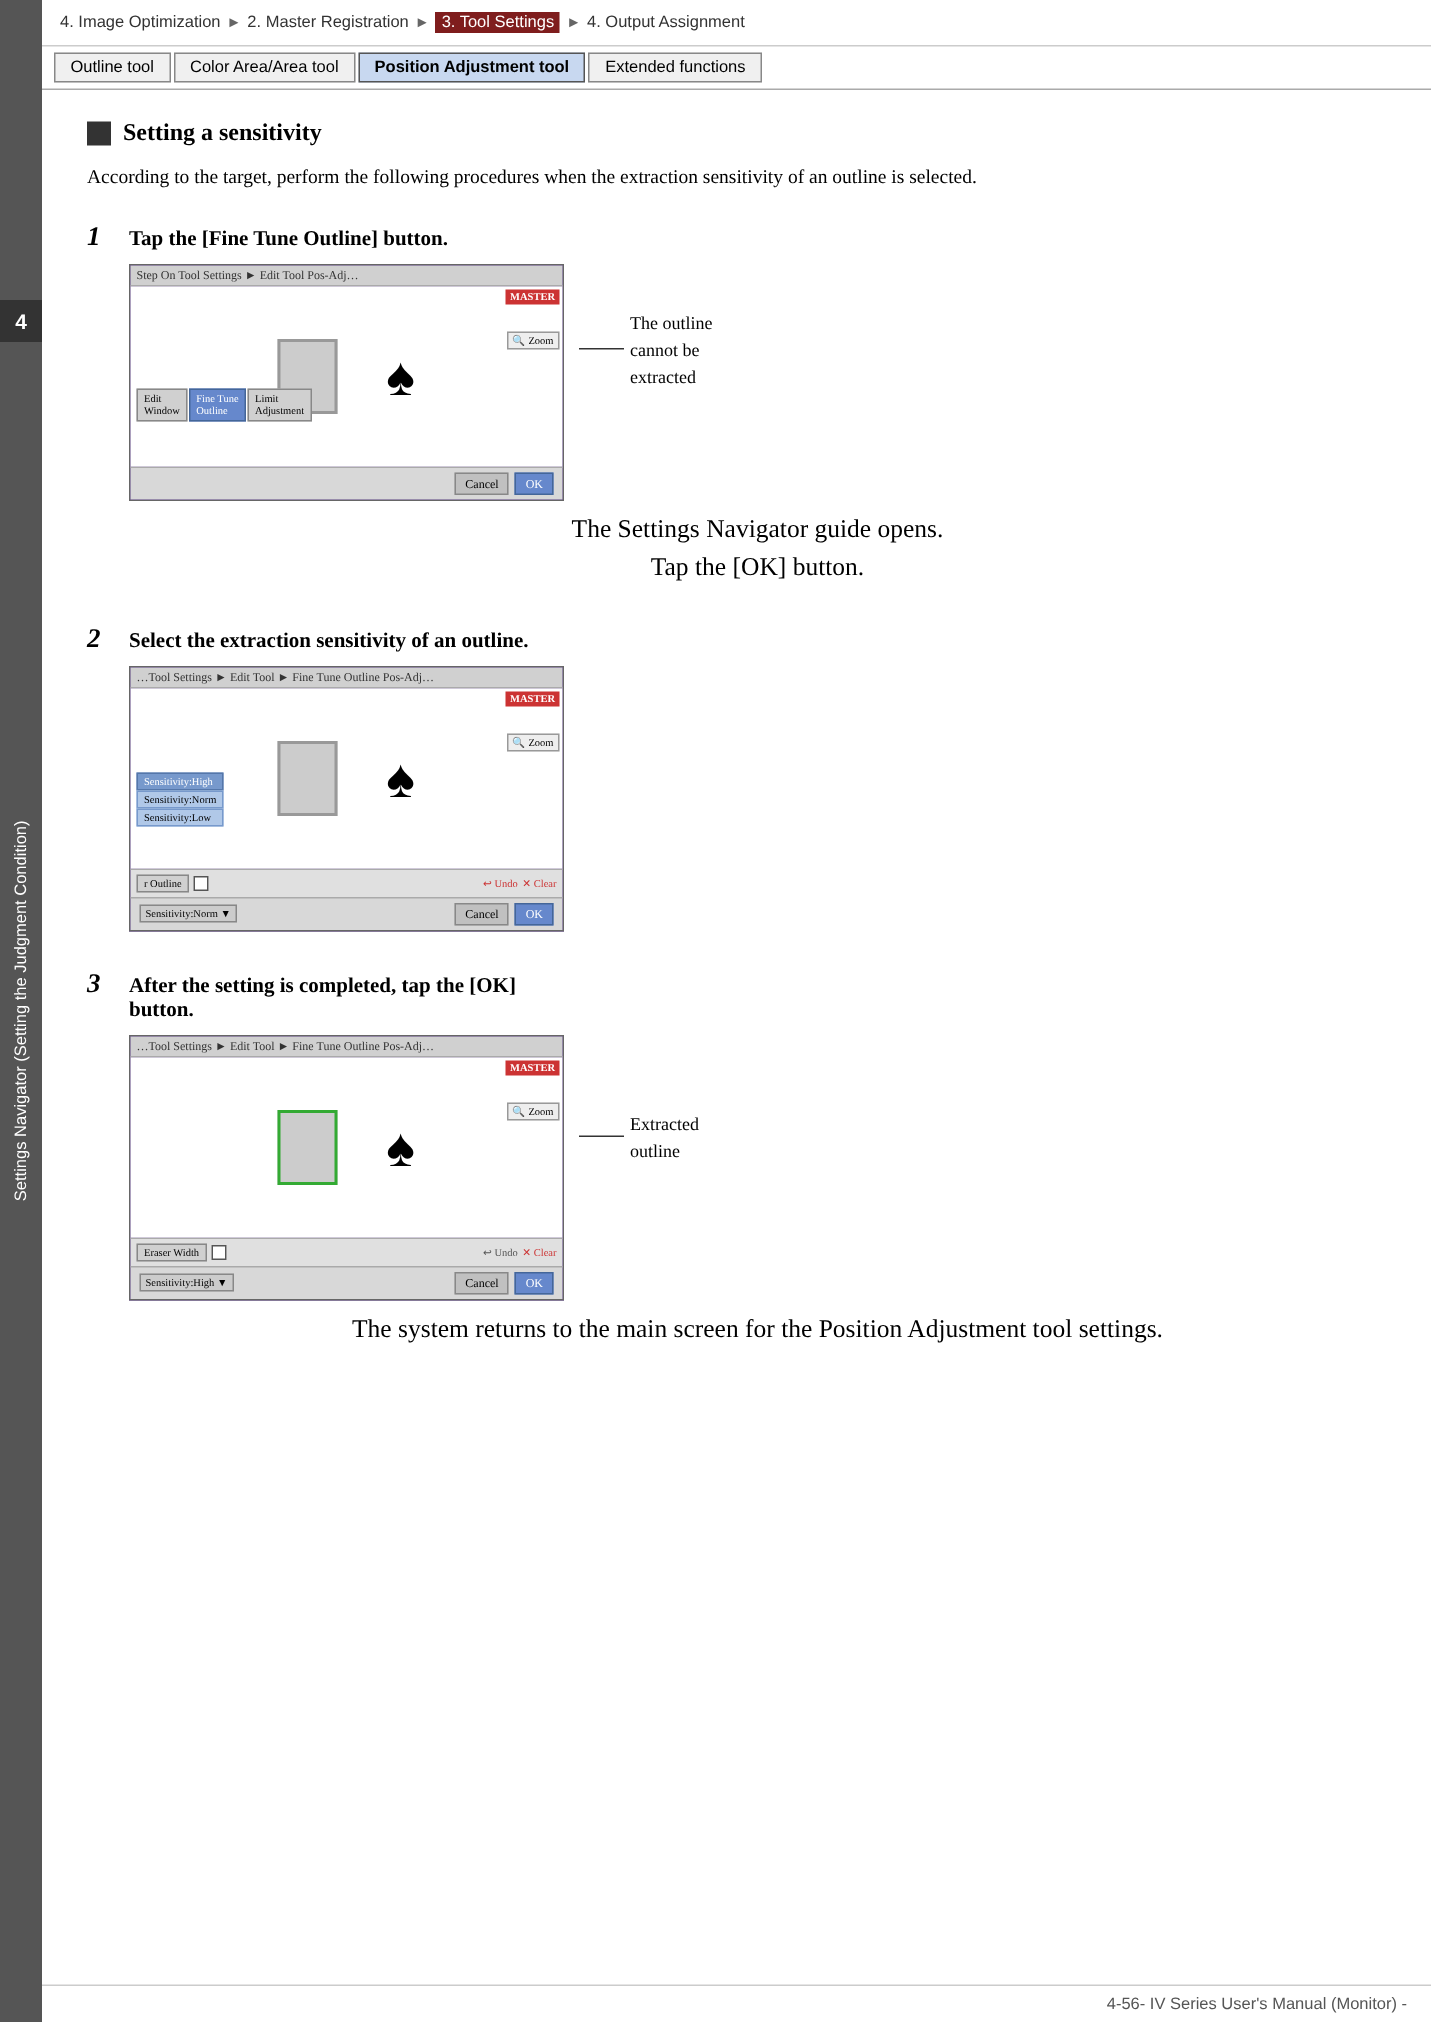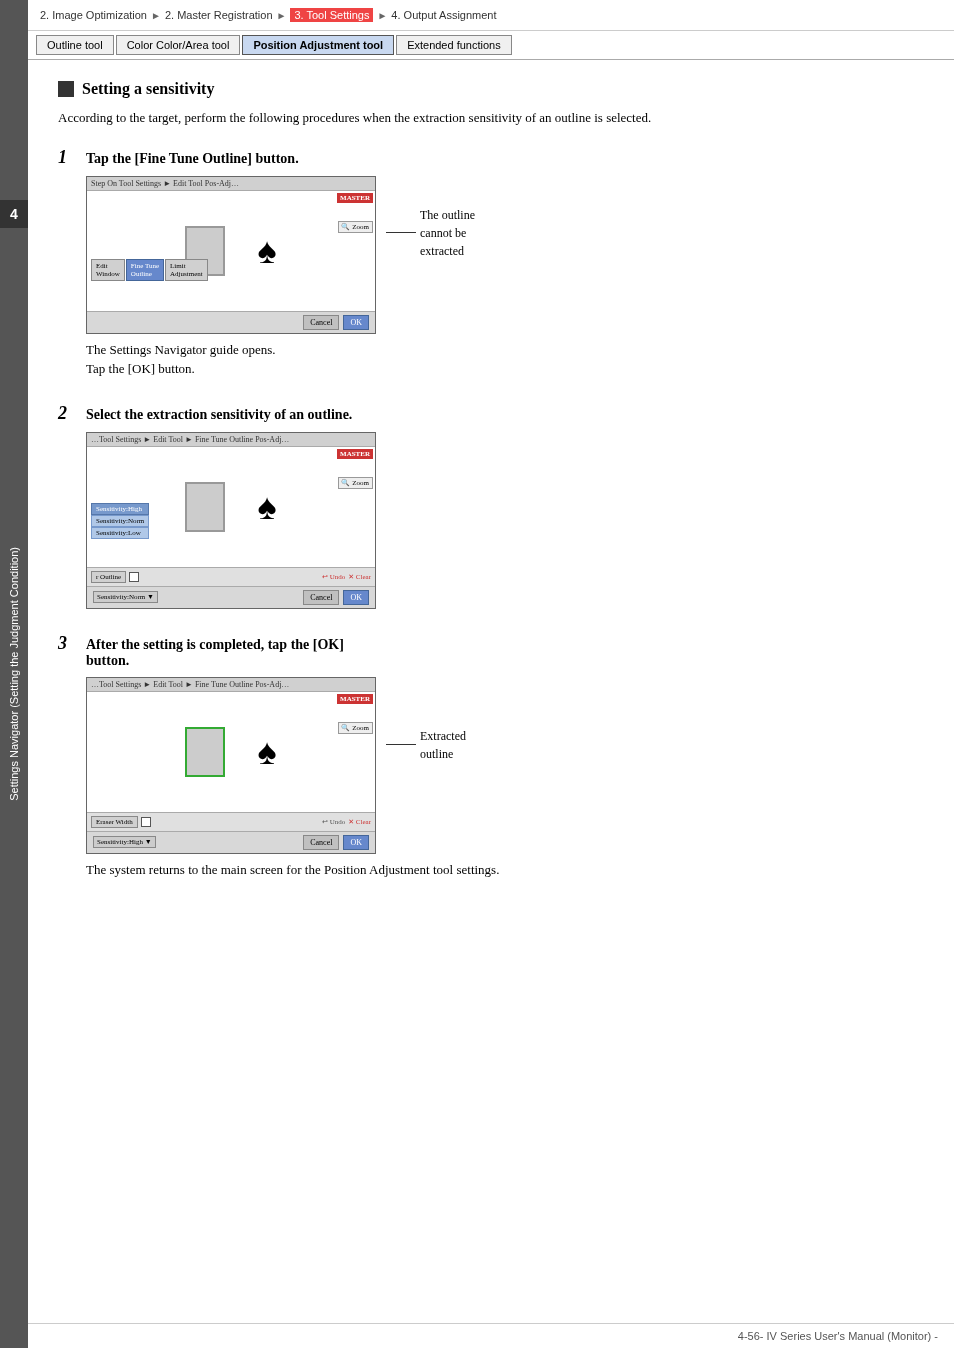--- a/index.html
+++ b/index.html
@@ -46,21 +46,21 @@
       padding: 8px 12px;
       font-size: 11px;
       color: #333;
       border-bottom: 1px solid #ccc;
       display: flex;
       align-items: center;
       gap: 4px;
     }
     .breadcrumb-item { color: #333; }
     .breadcrumb-item.active {
-      background: #ef4444;
+      background: #7f1d1d;
       color: #fff;
       padding: 1px 4px;
     }
     .breadcrumb-arrow { color: #666; font-size: 10px; }
 
     
     .tab-bar {
       display: flex;
       align-items: center;
       padding: 4px 8px;
@@ -238,23 +238,24 @@
     .checkbox-sm {
       width: 10px;
       height: 10px;
       border: 1px solid #555;
       background: #fff;
       display: inline-block;
     }
 
     
     .step-text {
-      font-size: 13px;
+      font-size: 17px;
       margin: 6px 0 6px 28px;
       line-height: 1.5;
+      text-align: center;
     }
 
     
     .bottom-bar {
       position: absolute;
       bottom: 0;
       left: 28px;
       right: 0;
       border-top: 1px solid #ccc;
       display: flex;
@@ -267,32 +268,32 @@
 </head>
 <body>
 
 <div class="sidebar">
   <div class="sidebar-text">Settings Navigator (Setting the Judgment Condition)</div>
 </div>
 
 <div class="main-content">
 
   <div class="breadcrumb">
-    <span class="breadcrumb-item">2. Image Optimization</span>
+    <span class="breadcrumb-item">4. Image Optimization</span>
     <span class="breadcrumb-arrow">►</span>
     <span class="breadcrumb-item">2. Master Registration</span>
     <span class="breadcrumb-arrow">►</span>
     <span class="breadcrumb-item active">3. Tool Settings</span>
     <span class="breadcrumb-arrow">►</span>
     <span class="breadcrumb-item">4. Output Assignment</span>
   </div>
 
   <div class="tab-bar">
     <div class="tab">Outline tool</div>
-    <div class="tab">Color Color/Area tool</div>
+    <div class="tab">Color Area/Area tool</div>
     <div class="tab active">Position Adjustment tool</div>
     <div class="tab">Extended functions</div>
   </div>
 
   <div class="content-body">
 
     <div class="section-heading">
       <span class="section-heading-icon"></span>
       <span>Setting a sensitivity</span>
     </div>

